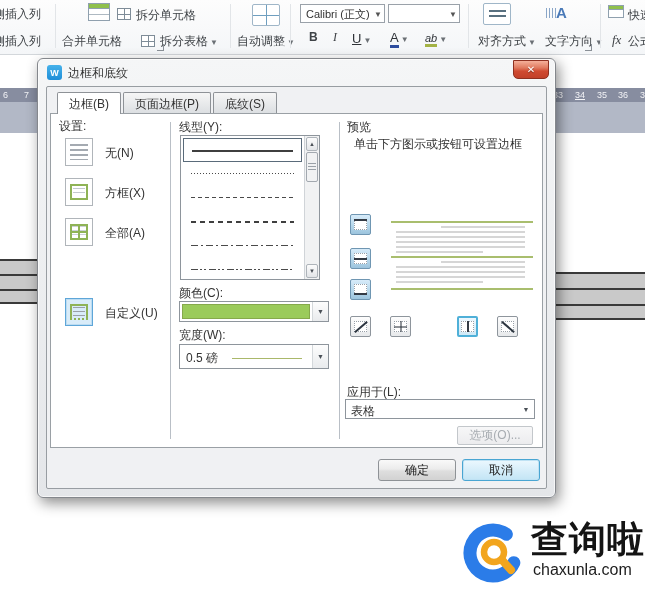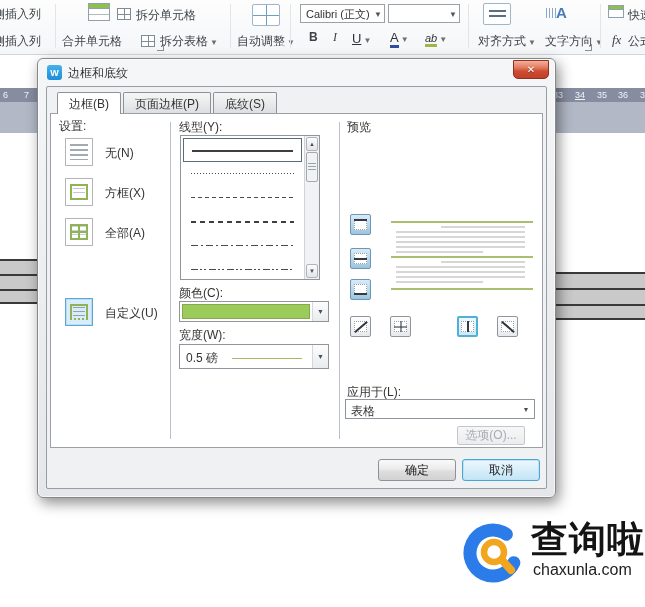--- a/index.html
+++ b/index.html
@@ -128,21 +128,21 @@
   .mi .bar.vert { top:-1px; bottom:-1px; left:5px; width:2px; }
   .mi .dline { position:absolute; left:-2px; top:4px; width:16px; height:2px; background:#2c3540; }
   .mi .dline.up { transform:rotate(-40deg); }
   .mi .dline.down { transform:rotate(40deg); }
   .pv-box { position:absolute; left:340px; top:97px; width:142px; height:92px; background:#fff; }
   .pv-box .g { position:absolute; left:0; right:0; height:2px; background:#a9be6e; }
   .pv-box .t { position:absolute; height:2px; background:#d6d6d6; }
 
   .apply-combo { position:absolute; left:294px; top:285px; width:190px; height:20px; background:#fff; border:1px solid #8e959c; cursor:pointer; }
   .apply-combo .ctext { position:absolute; left:5px; top:3px; font-size:12px; color:#333; }
-  .options-btn { position:absolute; left:406px; top:312px; width:68px; height:19px; font-size:12px; color:#a7acb1;
+  .options-btn { position:absolute; left:406px; top:312px; width:76px; height:19px; font-size:12px; color:#a7acb1;
     background:linear-gradient(#f7f7f8,#ececee); border:1px solid #c3c7cb; border-radius:2px;
     display:flex; align-items:center; justify-content:center; }
 
   .btn { position:absolute; bottom:7px; width:78px; height:22px; font-size:12px; color:#222;
     background:linear-gradient(#f9f9f9 0%,#ececec 45%,#dedede 55%,#d2d2d2 100%);
     border:1px solid #8e9296; border-radius:3px; display:flex; align-items:center; justify-content:center; cursor:pointer; }
   .btn.focus { border-color:#49a5d2; background:linear-gradient(#ecf8fe 0%,#d7eefa 50%,#c3e5f5 100%);
     box-shadow:inset 0 0 0 1px #bfe2f4; }
 
   
@@ -323,20 +323,21 @@
           <span class="wd-text">0.5 磅</span>
           <div class="wd-line" style="top:13px;"></div>
           <div class="fc-arrow">
               <span>▼</span>
             </div>
         </div>
 
         <div class="in-vsep" style="left:288px;"></div>
 
         <span class="lab" style="left:296px;top:5px;">预览</span>
+        <span class="lab" style="left:303px;top:22px;">单击下方图示或按钮可设置边框</span>
 
         <div class="pv-btn pressed" style="left:299px;top:100px;">
           <div class="mi">
               <div class="bar top"></div>
             </div>
         </div>
         <div class="pv-btn pressed" style="left:299px;top:134px;">
           <div class="mi">
               <div class="bar mid"></div>
             </div>

